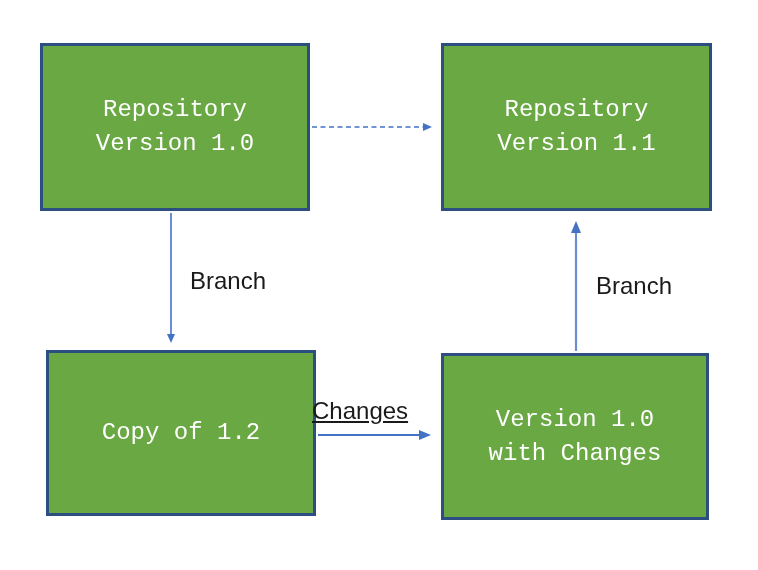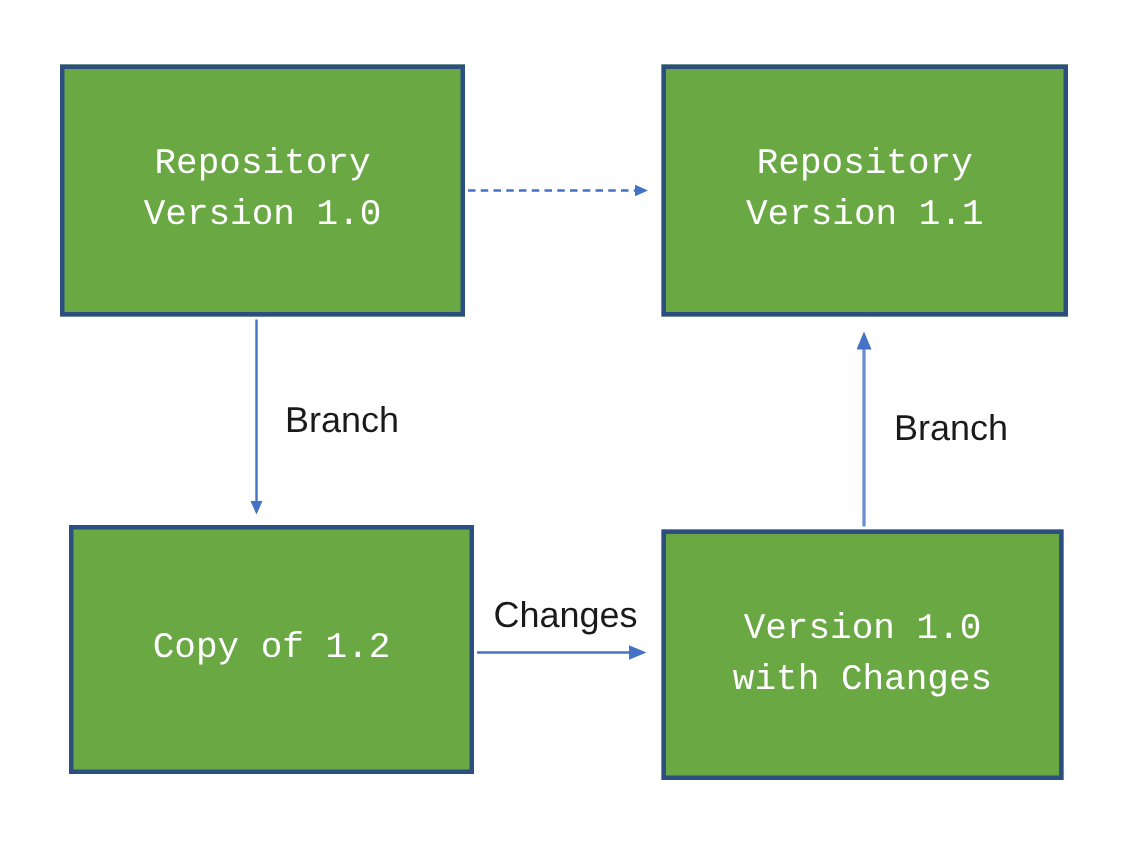--- a/index.html
+++ b/index.html
@@ -45,21 +45,21 @@
   .node-bl { left: 46px;  top: 350px; width: 270px; height: 166px; }
   .node-br { left: 441px; top: 353px; width: 268px; height: 167px; }
   .edge-label {
     position: absolute;
     color: #1a1a1a;
     font-size: 24px;
     line-height: 28px;
     white-space: nowrap;
   }
   .label-branch  { left: 190px; top: 267px; }
-  .label-changes { left: 312px; top: 397px; width: 130px; text-align: center; }
+  .label-changes { left: 312px; top: 397px; width: 130px; text-align: left; text-decoration: underline; }
   .label-merge   { left: 596px; top: 272px; }
 </style>
 </head>
 <body>
 
 <div class="canvas">
 
   <svg class="edges-layer" width="758" height="570" viewBox="0 0 758 570" xmlns="http://www.w3.org/2000/svg">
     <defs>
       <marker id="arrowhead" markerWidth="9" markerHeight="8" refX="7" refY="4" orient="auto" markerUnits="userSpaceOnUse">

